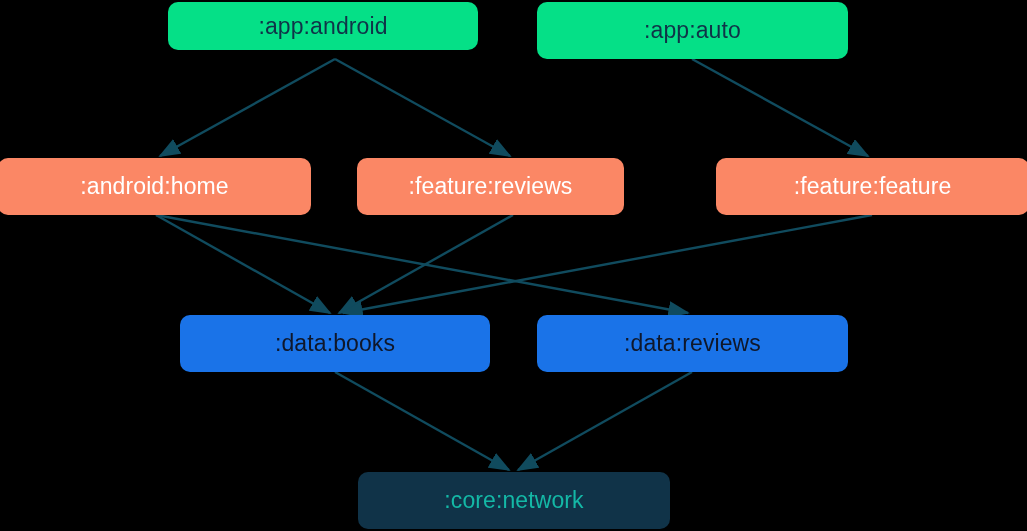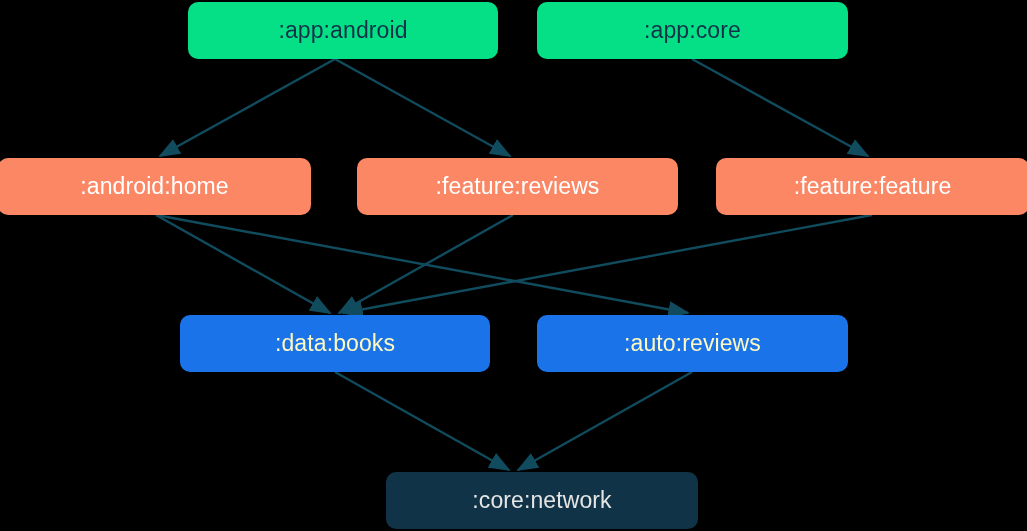--- a/index.html
+++ b/index.html
@@ -45,26 +45,25 @@
   .node.app {
     background: #05e087;
     color: #103348;
   }
   .node.feature {
     background: #fb8765;
     color: #ffffff;
   }
   .node.data {
     background: #1a73e8;
-    color: #fef9c3;
+    color: #0f172a;
   }
   .node.core {
     background: #103348;
-    color: #e5e5e5;
-    margin-left: 28px;
+    color: #14b8a6;
   }
 </style>
 </head>
 <body>
 
 <div id="canvas">
 
   <svg id="edges" viewBox="0 0 1027 531" width="1027" height="531" xmlns="http://www.w3.org/2000/svg">
     <defs>
       <marker id="arrowhead" markerWidth="9" markerHeight="7" refX="8.2" refY="3.5" orient="auto" markerUnits="strokeWidth">
@@ -78,39 +77,39 @@
         <line x1="156" y1="215" x2="330" y2="313" stroke="#104b5e" stroke-width="2.4" marker-end="url(#arrowhead)"></line>
         <line x1="156" y1="215" x2="688" y2="313" stroke="#104b5e" stroke-width="2.4" marker-end="url(#arrowhead)"></line>
         <line x1="513" y1="215" x2="339" y2="313" stroke="#104b5e" stroke-width="2.4" marker-end="url(#arrowhead)"></line>
         <line x1="872" y1="215" x2="343" y2="313" stroke="#104b5e" stroke-width="2.4" marker-end="url(#arrowhead)"></line>
         <line x1="335" y1="372" x2="509" y2="470" stroke="#104b5e" stroke-width="2.4" marker-end="url(#arrowhead)"></line>
         <line x1="692" y1="372" x2="518" y2="470" stroke="#104b5e" stroke-width="2.4" marker-end="url(#arrowhead)"></line>
       </g>
   </svg>
 
   <div id="node-layer">
-      <div class="node app" style="left: 188px; top: 2px; width: 310px; height: 57px;">
+      <div class="node app" style="left: 168px; top: 2px; width: 310px; height: 48px;">
         <span class="node-label">:app:android</span>
       </div>
       <div class="node app" style="left: 537px; top: 2px; width: 311px; height: 57px;">
-        <span class="node-label">:app:core</span>
+        <span class="node-label">:app:auto</span>
       </div>
       <div class="node feature" style="left: -2px; top: 158px; width: 313px; height: 57px;">
         <span class="node-label">:android:home</span>
       </div>
-      <div class="node feature" style="left: 357px; top: 158px; width: 321px; height: 57px;">
+      <div class="node feature" style="left: 357px; top: 158px; width: 267px; height: 57px;">
         <span class="node-label">:feature:reviews</span>
       </div>
       <div class="node feature" style="left: 716px; top: 158px; width: 313px; height: 57px;">
         <span class="node-label">:feature:feature</span>
       </div>
       <div class="node data" style="left: 180px; top: 315px; width: 310px; height: 57px;">
         <span class="node-label">:data:books</span>
       </div>
       <div class="node data" style="left: 537px; top: 315px; width: 311px; height: 57px;">
-        <span class="node-label">:auto:reviews</span>
+        <span class="node-label">:data:reviews</span>
       </div>
       <div class="node core" style="left: 358px; top: 472px; width: 312px; height: 57px;">
         <span class="node-label">:core:network</span>
       </div>
     </div>
 
 </div>
 
 </body></html>

